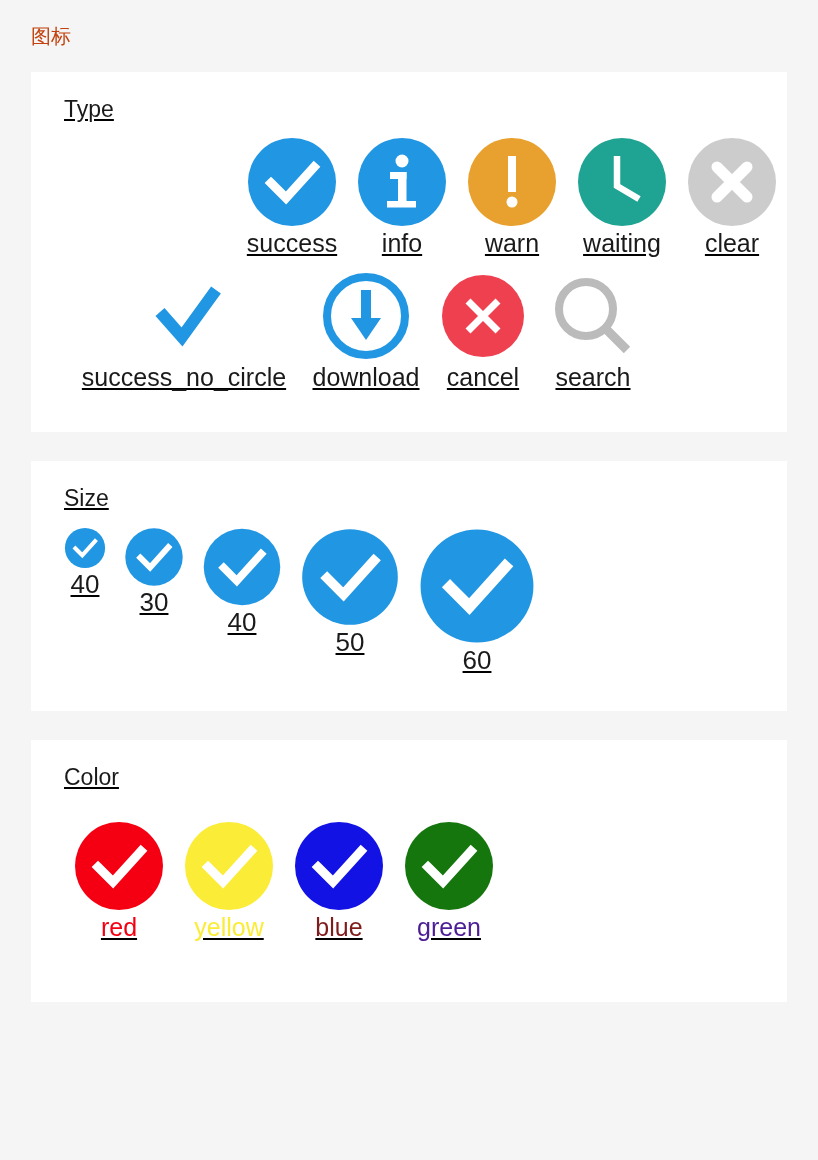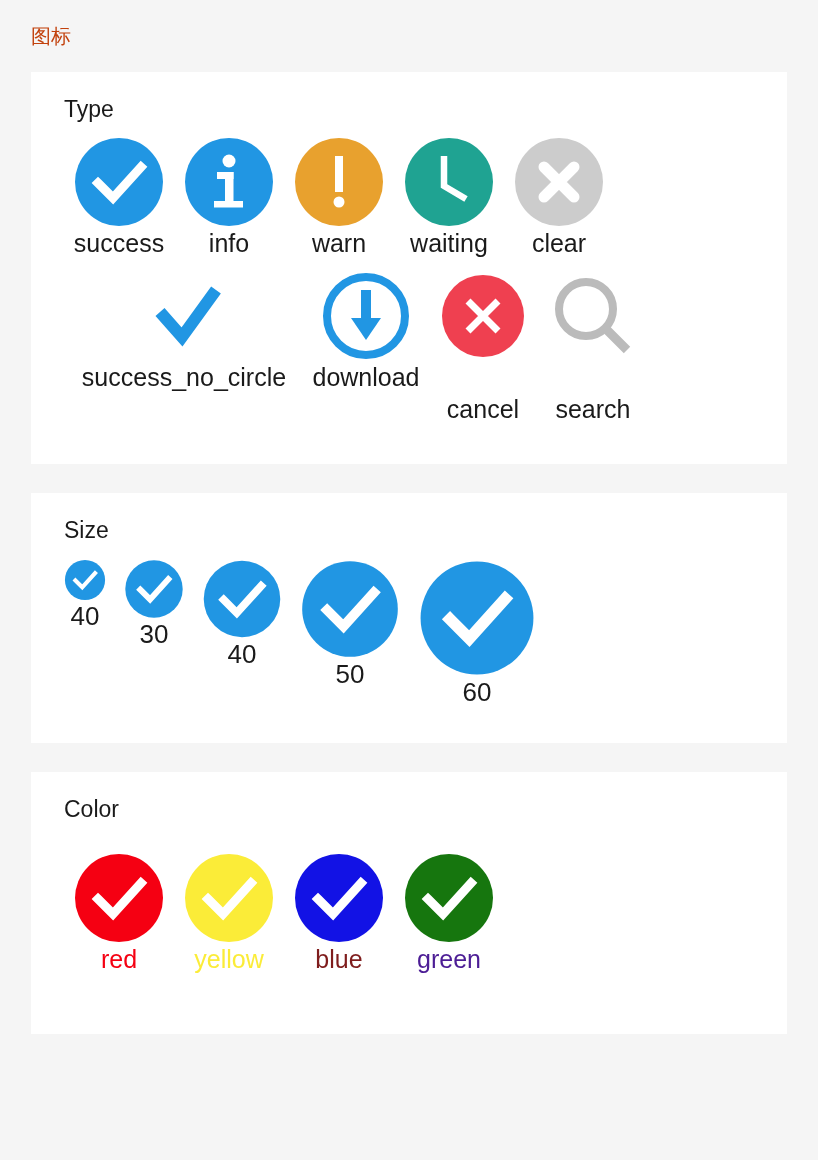--- a/index.html
+++ b/index.html
@@ -18,20 +18,21 @@
     font-size: 20px;
     color: #c2410c;
     padding: 22px 0 0 31px;
     line-height: 28px;
     font-weight: 400;
   }
   .card {
     background: #ffffff;
     margin: 0 31px;
     box-sizing: border-box;
+    text-decoration: underline;
   }
   .card + .card { margin-top: 29px; }
   #card-type { margin-top: 22px; padding: 22px 0 40px 0; }
   #card-size { padding: 22px 0 36px 0; }
   #card-color { padding: 22px 0 60px 0; }
 
   .section-title {
     font-size: 23px;
     color: #1a1a1a;
     padding-left: 33px;
@@ -55,28 +56,28 @@
     color: #1a1a1a;
     white-space: nowrap;
   }
   .glyph-wrap {
     display: flex;
     align-items: center;
     justify-content: center;
   }
 
   
-  #row-type-1 { margin-top: 12px; }
+  #row-type-1 { margin-top: 12px; justify-content: flex-end; }
   #row-type-2 { margin-top: 12px; }
   #row-type-1 .cell { width: 110px; }
   #row-type-1 .glyph-wrap { height: 92px; }
   #row-type-2 .glyph-wrap { height: 92px; }
   #row-type-2 .cell.wide { width: 240px; }
   #row-type-2 .cell.std { width: 124px; }
-  #row-type-2 .cell.narrow { width: 110px; gap: 32px; }
+  #row-type-2 .cell.narrow { width: 110px; }
 
   
   #row-size {
     margin-top: 14px;
     align-items: flex-start;
   }
   #row-size .cell { margin-right: 18px; }
   #row-size .label { font-size: 26px; }
 
   

